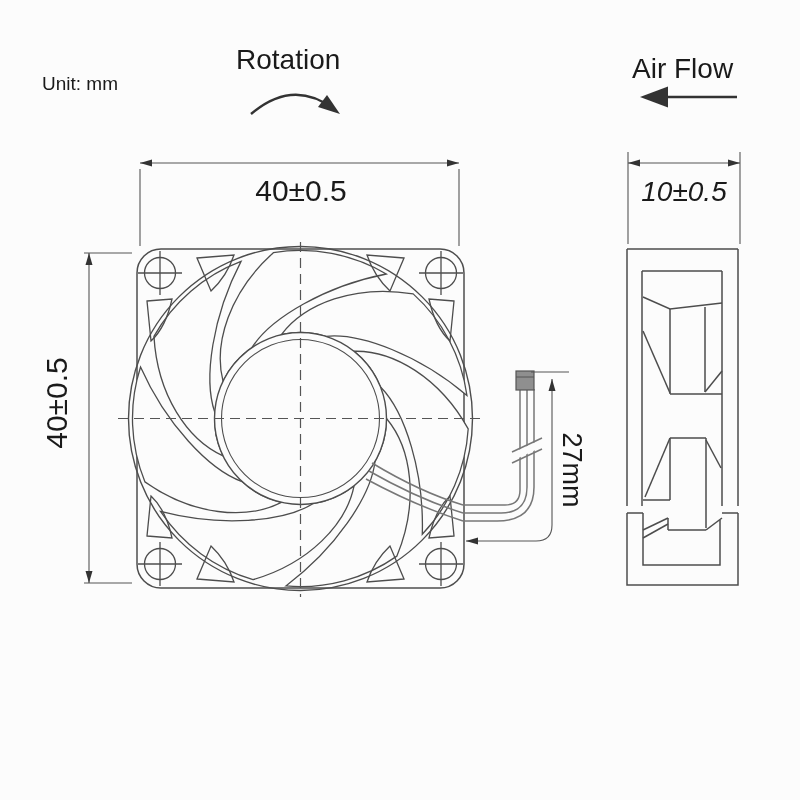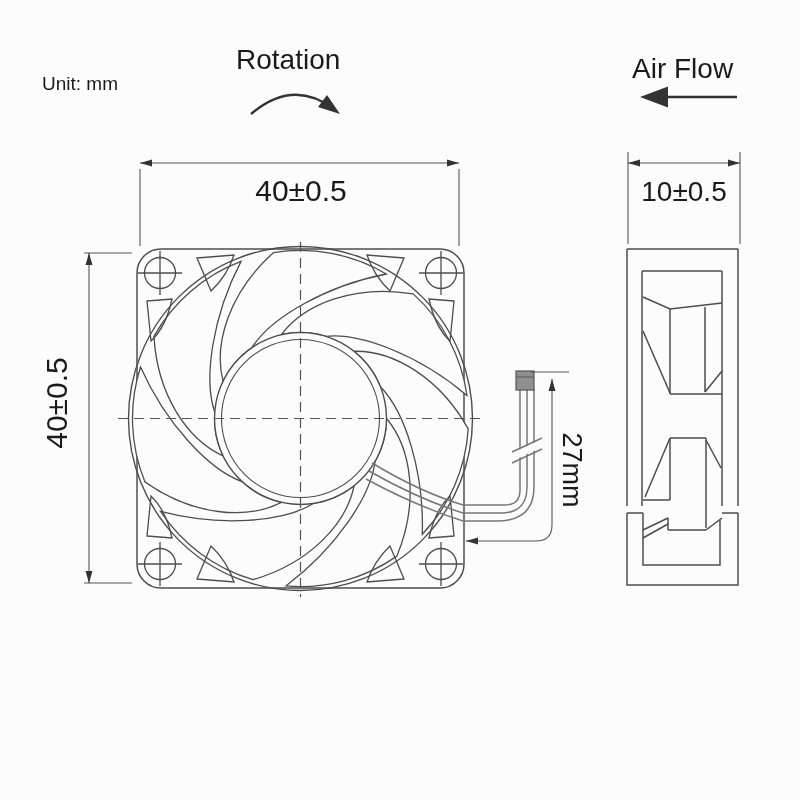--- a/index.html
+++ b/index.html
@@ -16,21 +16,21 @@
     position: absolute;
     color: #1a1a1a;
     white-space: nowrap;
     line-height: 1;
     user-select: none;
   }
   .unit-label     { left: 42px;  top: 74px;  font-size: 19px; }
   .rotation-label { left: 236px; top: 46px;  font-size: 28px; }
   .airflow-label  { left: 632px; top: 55px;  font-size: 28px; }
   .dim-front-width { left: 143px; top: 176px; width: 316px; text-align: center; font-size: 30px; }
-  .dim-side-depth  { left: 628px; top: 178px; width: 112px; text-align: center; font-size: 28px; }
+  .dim-side-depth  { left: 628px; top: 178px; width: 112px; text-align: center; font-size: 28px; font-style: italic; }
   .dim-front-height {
     left: 57px; top: 403px; font-size: 30px;
     transform: translate(-50%, -50%) rotate(-90deg);
   }
   .dim-wire-length {
     left: 571px; top: 470px; font-size: 27px;
     transform: translate(-50%, -50%) rotate(90deg);
   }
 </style>
 </head>

